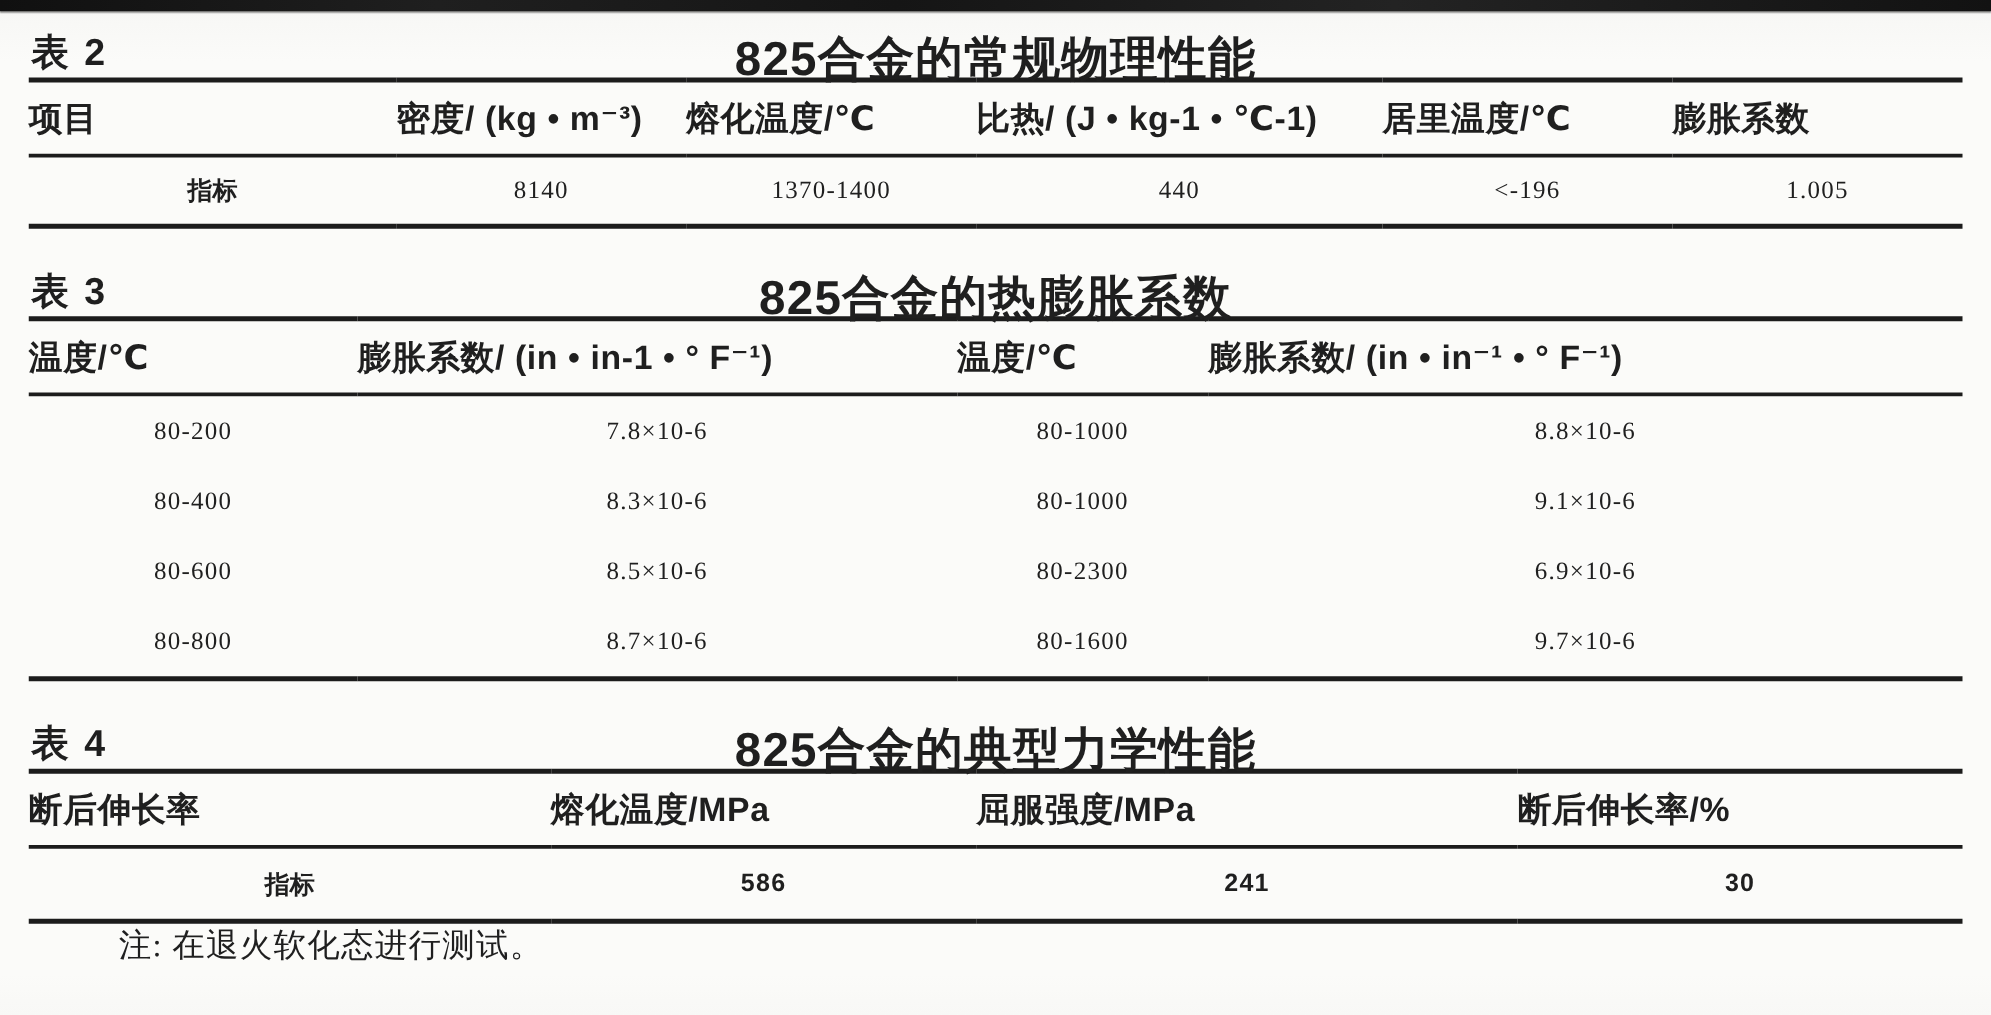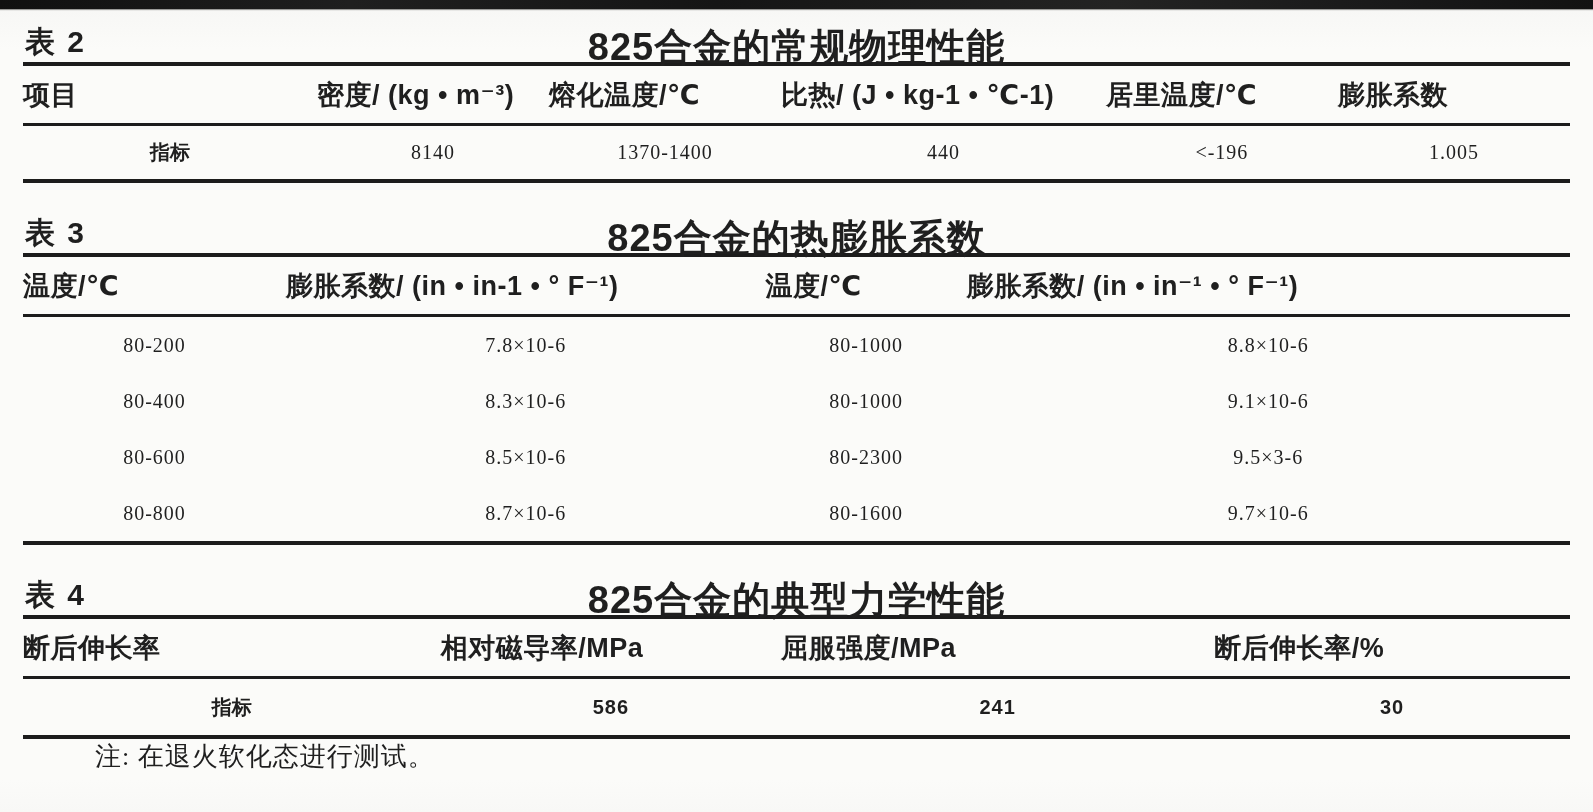--- a/index.html
+++ b/index.html
@@ -165,21 +165,21 @@
       <tr>
         <td class="num">80-400</td>
         <td class="num">8.3×10-6</td>
         <td class="num">80-1000</td>
         <td class="num">9.1×10-6</td>
       </tr>
       <tr>
         <td class="num">80-600</td>
         <td class="num">8.5×10-6</td>
         <td class="num">80-2300</td>
-        <td class="num">9.5×3-6</td>
+        <td class="num">6.9×10-6</td>
       </tr>
       <tr>
         <td class="num">80-800</td>
         <td class="num">8.7×10-6</td>
         <td class="num">80-1600</td>
         <td class="num">9.7×10-6</td>
       </tr>
     </tbody>
   </table>
 
@@ -190,21 +190,21 @@
   <table class="t4">
     <colgroup>
       <col style="width:27%">
         <col style="width:22%">
         <col style="width:28%">
         <col style="width:23%">
     </colgroup>
     <thead>
       <tr>
         <th>断后伸长率</th>
-        <th>相对磁导率/MPa</th>
+        <th>熔化温度/MPa</th>
         <th>屈服强度/MPa</th>
         <th>断后伸长率/%</th>
       </tr>
     </thead>
     <tbody>
       <tr>
         <td class="zh-cell">指标</td>
         <td class="num">586</td>
         <td class="num">241</td>
         <td class="num">30</td>

